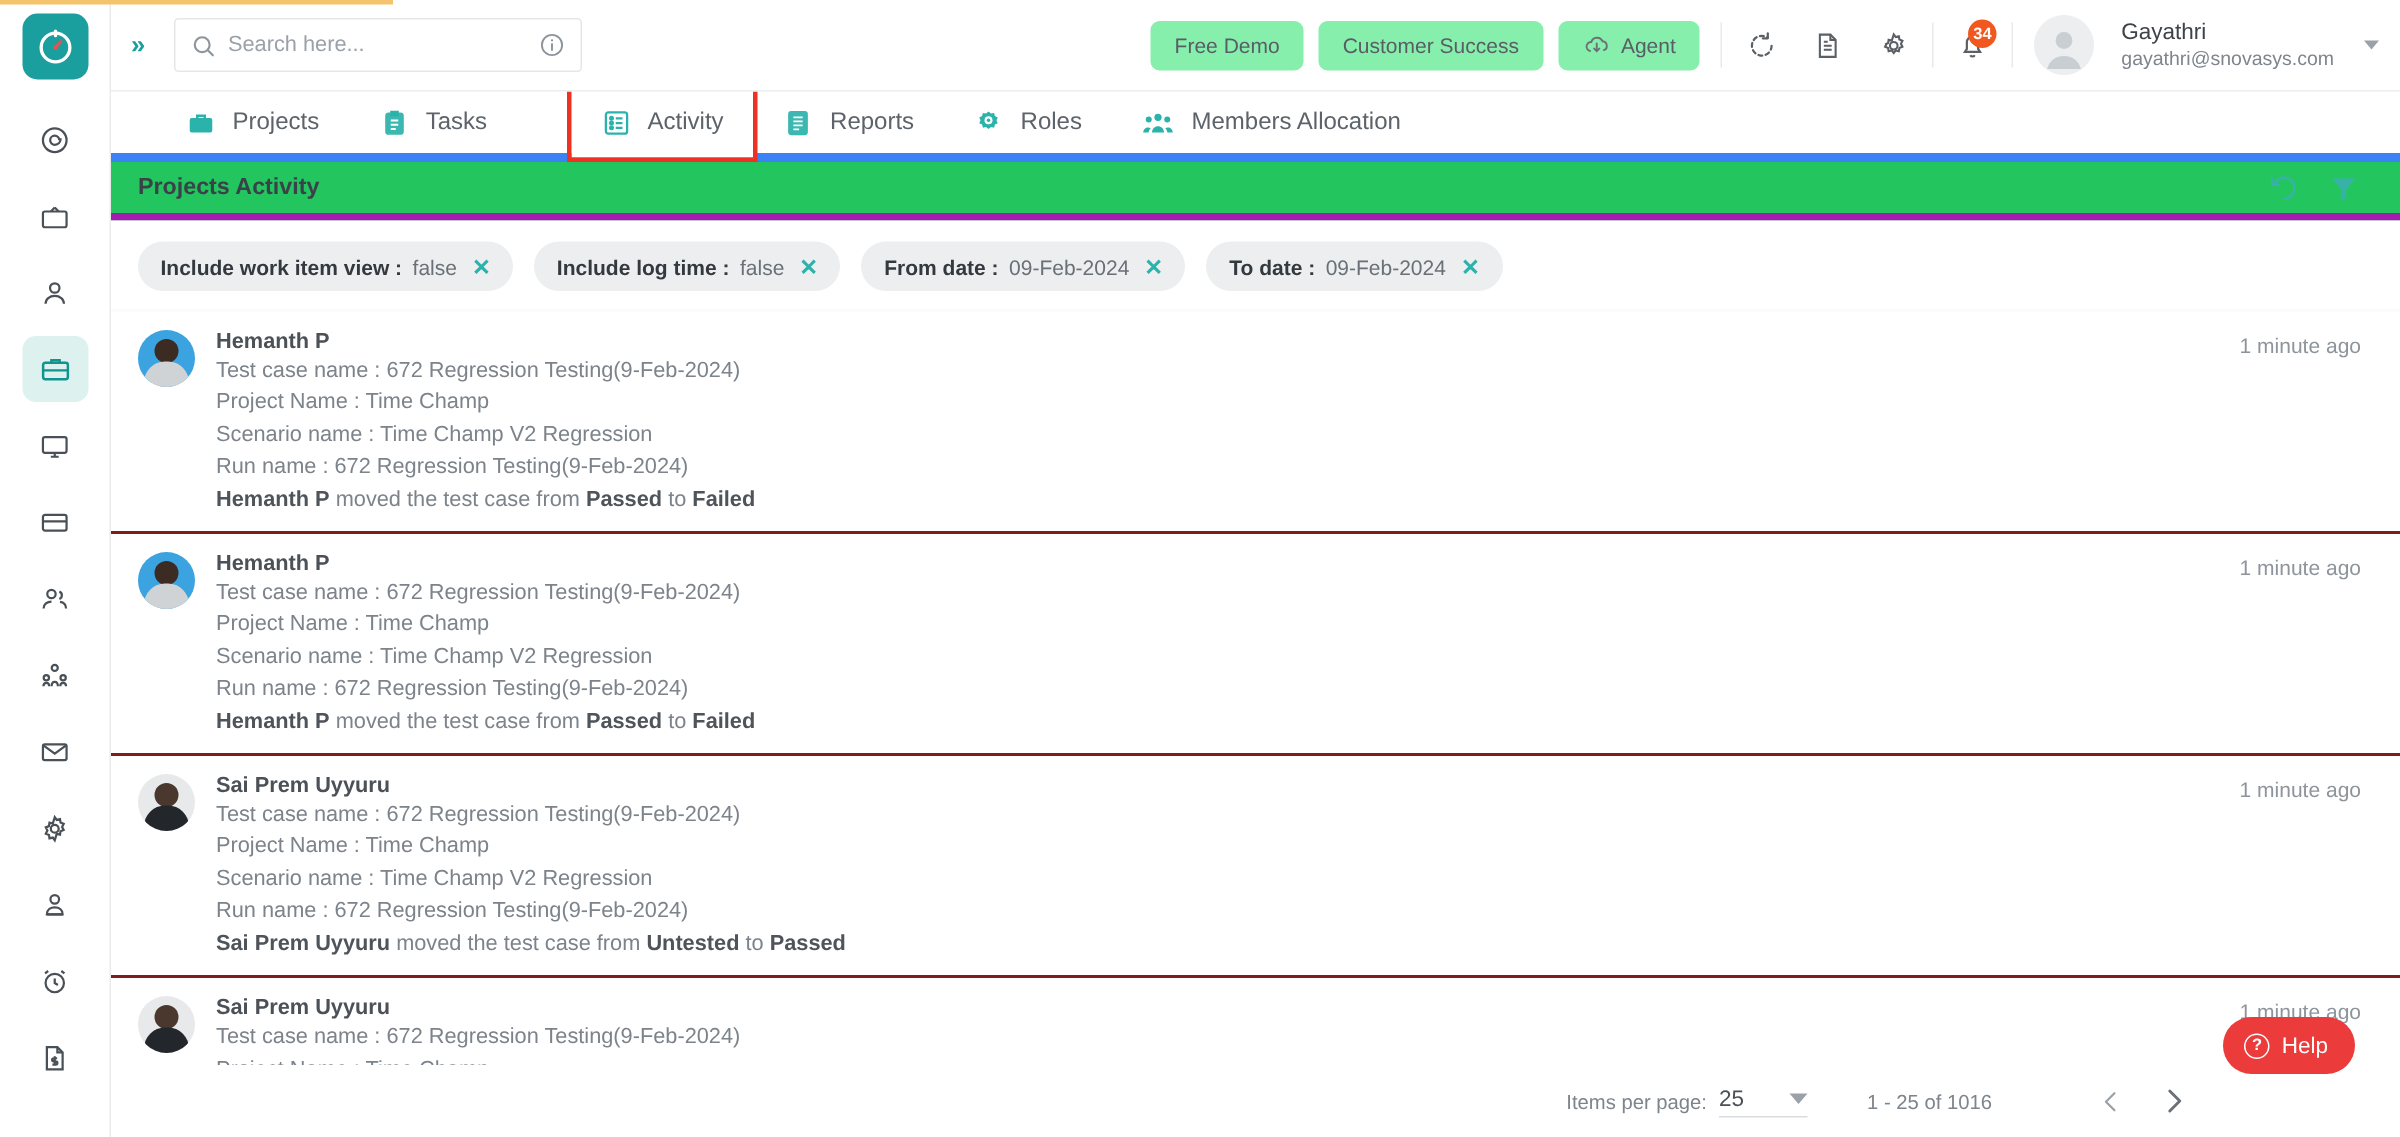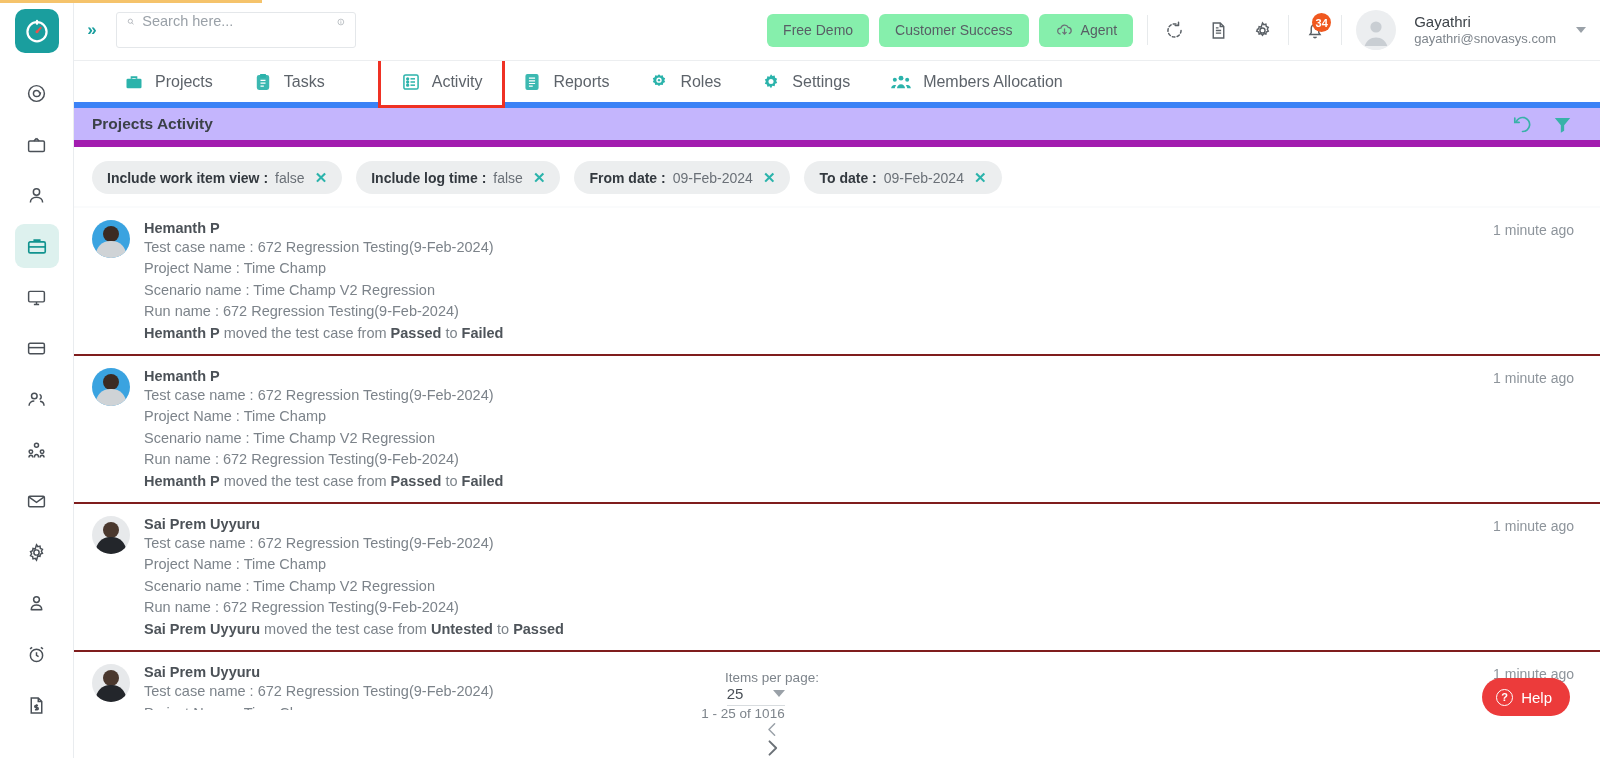--- a/index.html
+++ b/index.html
@@ -38,23 +38,23 @@
   .rail-item svg { display:block; }
 
   
   .header {
     position: absolute; left: 74px; top: 0; right: 0; height: 61px;
     background: #ffffff; border-bottom: 1px solid #eceef0;
     display: flex; align-items: center; z-index: 15;
   }
   .chev { color: #1a9e9e; font-size: 17px; letter-spacing: -2px; margin-left: 0px; width:34px; text-align:center; cursor:pointer; font-weight:700;}
   .search-box {
-    margin-left: 8px; width: 240px; height: 36px;
+    margin-left: 8px; width: 272px; height: 36px;
     border: 1px solid #e4e7ea; border-radius: 3px;
-    display: flex; align-items: flex-start; padding: 0 10px; gap: 8px;
+    display: flex; align-items: center; padding: 0 10px; gap: 8px;
   }
   .search-box input {
     border: none; outline: none; flex: 1; font-size: 14.5px; color: #4b5157;
     font-family: "Liberation Sans", sans-serif; background: transparent;
   }
   .search-box input::placeholder { color: #9aa1a8; }
   .hdr-spacer { flex: 1; }
   .pill-btn {
     height: 33px; padding: 0 16px; border-radius: 6px; background: #86efac;
     display: flex; align-items: center; gap: 7px;
@@ -94,21 +94,21 @@
   }
   .nav-tab .nic { color: #2bb3ab; display: flex; }
   .nav-tab.highlight { outline: 3px solid #ef3124; background: #fff; position: relative; z-index: 5; margin-left: 36px;}
 
   
   .panel {
     position: absolute; left: 74px; top: 108px; right: 0; bottom: 0;
     background: #fafbfc;
   }
   .panel-head {
-    height: 39px; background: #c4b5fd; border-bottom: 7px solid #a21caf;
+    height: 39px; background: #22c55e; border-bottom: 5px solid #a21caf;
     display: flex; align-items: center; padding: 0 18px;
   }
   .panel-title { font-size: 15.5px; font-weight: 700; color: #3b4148; }
   .panel-head-spacer { flex: 1; }
   .panel-act { width: 40px; display:flex; align-items:center; justify-content:center; color: #38b2a8; cursor: pointer; }
 
   
   .chips { display: flex; align-items: center; gap: 14px; padding: 14px 18px 12px 18px; background:#fff;}
   .chip {
     height: 33px; border-radius: 17px; background: #eceeef;
@@ -139,21 +139,21 @@
   .feed-body { flex: 1; min-width: 0; }
   .feed-name { font-size: 14.5px; font-weight: 700; color: #4b5157; margin-bottom: 1px;}
   .feed-line { font-size: 14.5px; color: #7c838a; line-height: 21.4px; white-space: nowrap; }
   .feed-line b { color: #5a6views; color:#4e545a; font-weight: 700; }
   .feed-time { font-size: 14px; color: #8d949b; position: absolute; right: 26px; top: 14px; }
 
   
   .paginator {
     position: absolute; left: 0; right: 0; bottom: 0; height: 48px;
     background: #ffffff; display: flex; align-items: center; justify-content: flex-end;
-    padding-right: 130px; gap: 0; flex-direction: column;
+    padding-right: 130px; gap: 0;
   }
   .pg-label { font-size: 13.5px; color: #7d848b; }
   .pg-select {
     display: flex; align-items: center; gap: 30px; margin-left: 8px; margin-right: 40px;
     border-bottom: 1px solid #d8dcdf; padding-bottom: 3px; cursor: pointer;
   }
   .pg-val { font-size: 15px; color: #4a5057; }
   .pg-caret { width:0;height:0;border-left:6px solid transparent;border-right:6px solid transparent;border-top:7px solid #9aa1a8;}
   .pg-range { font-size: 13.5px; color: #7d848b; margin-right: 58px; }
   .pg-arrow { width: 42px; height: 42px; display:flex; align-items:center; justify-content:center; color:#9aa1a8; cursor:pointer; font-size: 24px;}
@@ -409,29 +409,20 @@
       <span class="nic">
         <svg width="20" height="20" viewBox="0 0 24 24" fill="none" stroke="currentColor" stroke-width="2">
           <path d="M12 2.8l2 1.6 2.5-.5.6 2.5 2.3 1.1-1 2.3 1 2.3-2.3 1.1-.6 2.5-2.5-.5-2 1.6-2-1.6-2.5.5-.6-2.5-2.3-1.1 1-2.3-1-2.3 2.3-1.1.6-2.5 2.5.5z" fill="currentColor" stroke="none"></path>
           <circle cx="12" cy="9.8" r="3.2" fill="#fff" stroke="none"></circle>
           <circle cx="12" cy="9.8" r="1.4" fill="currentColor" stroke="none"></circle>
         </svg>
       </span>
       <span>Roles</span>
     </div>
 
-    <div class="nav-tab">
-      <span class="nic">
-        <svg width="20" height="20" viewBox="0 0 24 24" fill="currentColor">
-          <path d="M12 2.6l1.7 2.2 2.7-.6.5 2.8 2.5 1.1-1.2 2.5 1.2 2.5-2.5 1.1-.5 2.8-2.7-.6L12 19.4l-1.7-2.2-2.7.6-.5-2.8L4.6 14l1.2-2.5L4.6 9l2.5-1.1.5-2.8 2.7.6z"></path>
-          <circle cx="12" cy="11.5" r="3" fill="#fff"></circle>
-        </svg>
-      </span>
-      <span>Settings</span>
-    </div>
 
     <div class="nav-tab">
       <span class="nic">
         <svg width="22" height="20" viewBox="0 0 26 24" fill="currentColor">
           <circle cx="13" cy="7.4" r="2.9"></circle>
             <circle cx="5.6" cy="9.2" r="2.4"></circle>
             <circle cx="20.4" cy="9.2" r="2.4"></circle>
           <path d="M8.2 19.6c0-3 2.2-5 4.8-5s4.8 2 4.8 5z"></path>
           <path d="M1.2 19.6c0-2.4 1.8-4 3.9-4 .8 0 1.5.2 2.1.6-1 1-1.6 2.2-1.7 3.4z"></path>
           <path d="M24.8 19.6c0-2.4-1.8-4-3.9-4-.8 0-1.5.2-2.1.6 1 1 1.6 2.2 1.7 3.4z"></path>

